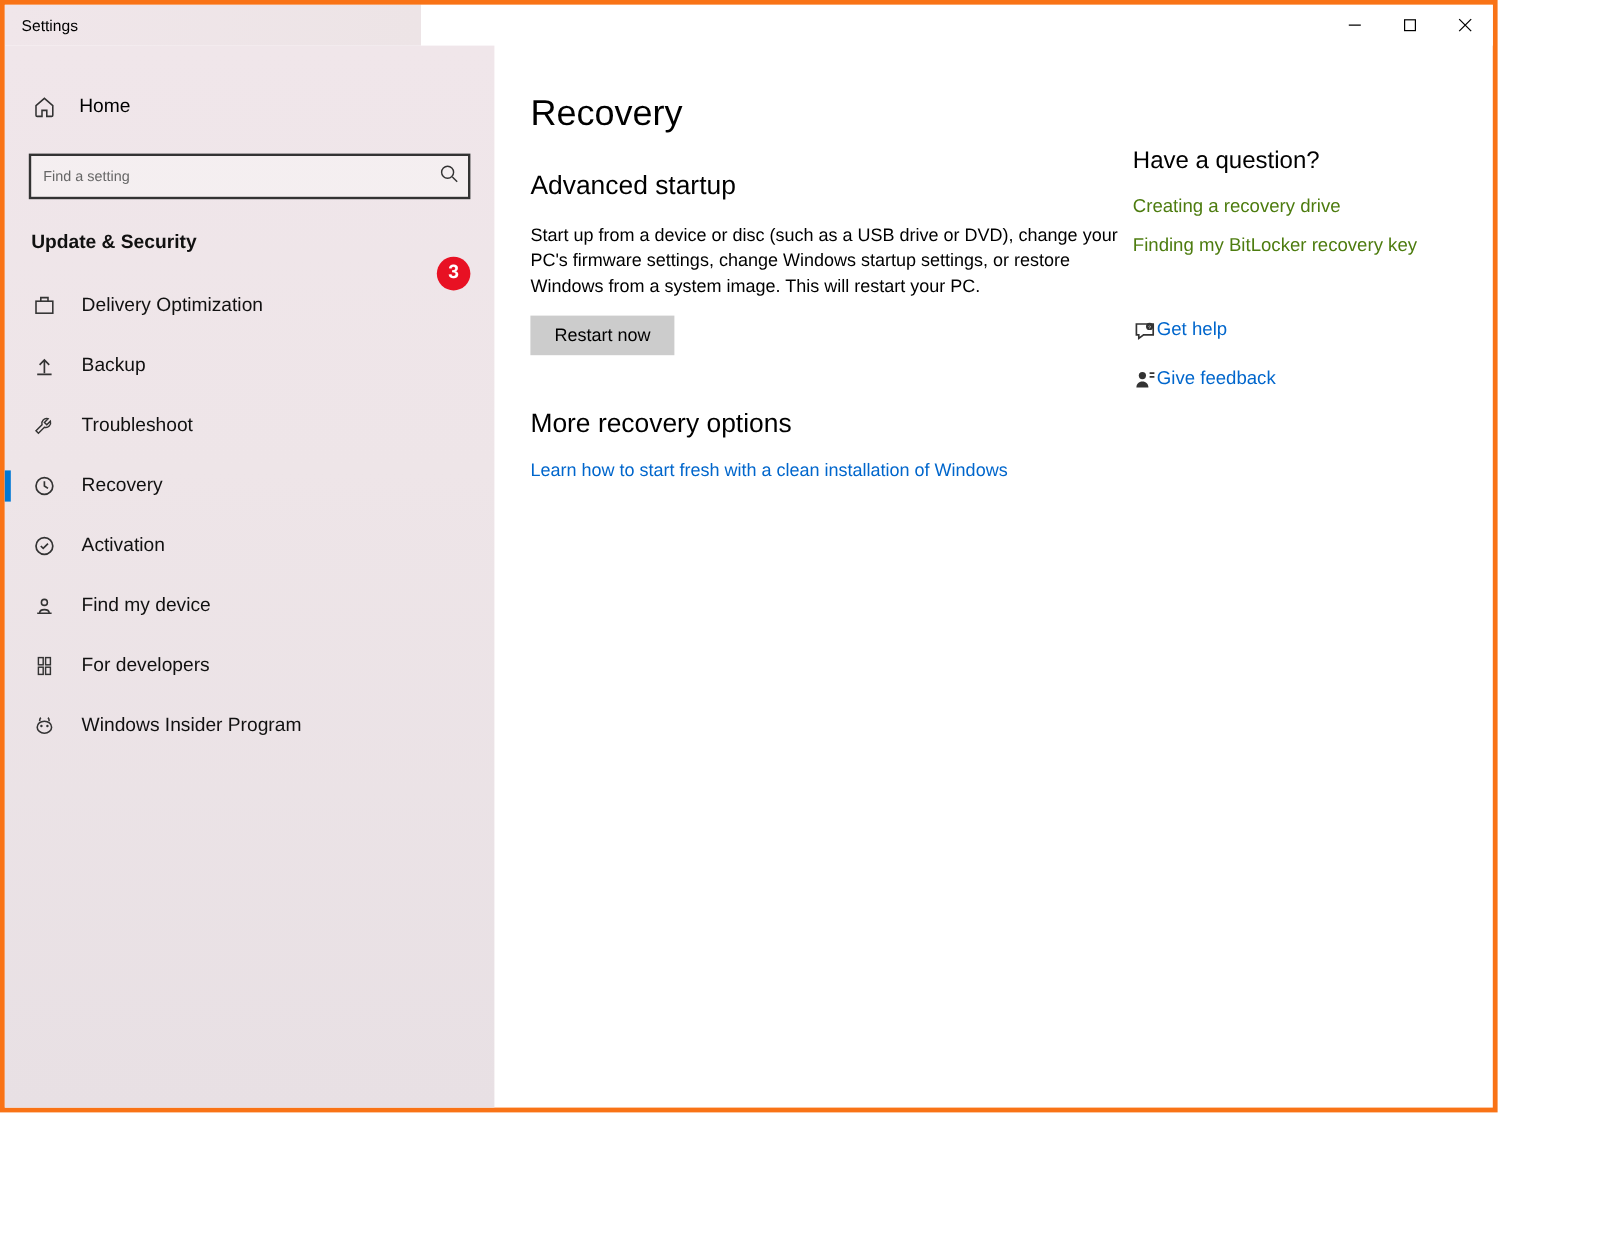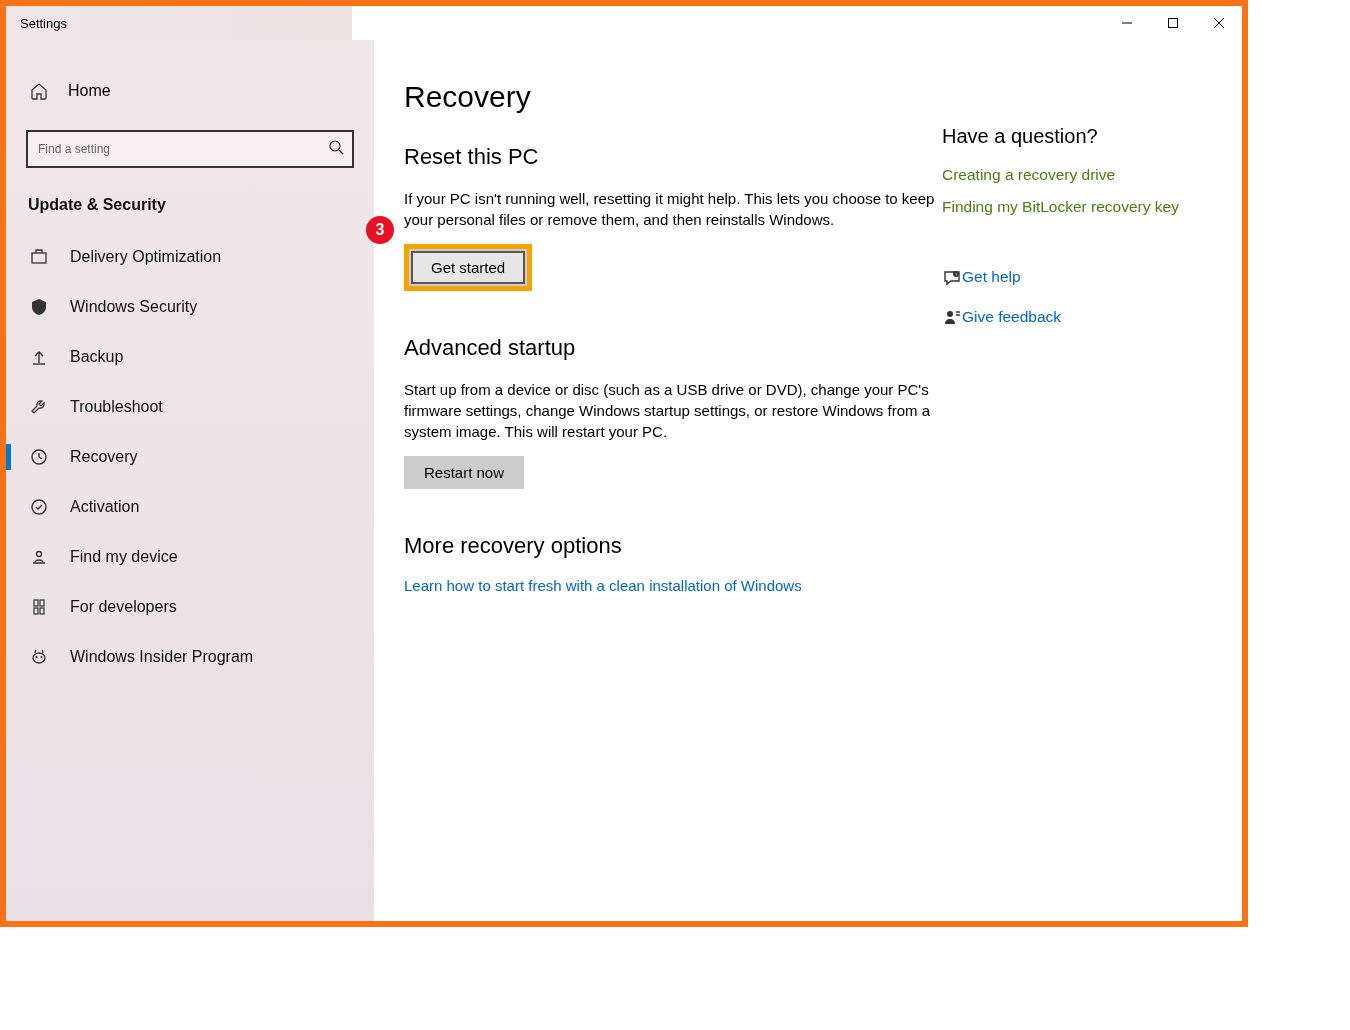--- a/index.html
+++ b/index.html
@@ -1,27 +1,27 @@
 <!DOCTYPE html>
 <html><head>
 <meta charset="utf-8">
 <style>
 * { margin: 0; padding: 0; box-sizing: border-box; font-family: "Segoe UI", -apple-system, sans-serif; }
 body { width: 1350px; height: 1030px; overflow: hidden; background: #fff; position: relative; }
-.outer-border { width: 1248px; height: 927px; border: 6px solid #f97316; margin: 0; position: relative; background: #fff; }
+.outer-border { width: 1248px; height: 927px; border: 4px solid #f97316; margin: 0; position: relative; background: #fff; }
 .annotation-badge { position: absolute; left: 360px; top: 210px; width: 28px; height: 28px; background: #e81123; border-radius: 50%; color: #fff; font-weight: 700; font-size: 16px; display: flex; align-items: center; justify-content: center; z-index: 10; }
 
 .titlebar { height: 34px; display: flex; align-items: center; justify-content: space-between; padding-left: 14px; background: linear-gradient(90deg, #f0e6ea 0%, #ede4e6 28%, #ffffff 28%, #ffffff 100%); border-bottom: none; }
 .titlebar-title { font-size: 13px; color: #000; }
 .win-ctrls { display: flex; }
 .win-btn { width: 46px; height: 34px; display: flex; align-items: center; justify-content: center; cursor: default; }
 .win-btn svg { width: 12px; height: 12px; }
 
 .body-area { display: flex; height: calc(100% - 34px); }
-.sidebar { width: 368px; background: linear-gradient(180deg, #f0e6ea 0%, #eee5e8 40%, #e8e0e4 100%); padding-top: 28px; }
+.sidebar { width: 408px; background: linear-gradient(180deg, #f0e6ea 0%, #eee5e8 40%, #e8e0e4 100%); padding-top: 28px; }
 .sidebar-home { display: flex; align-items: center; gap: 18px; padding: 12px 22px; font-size: 16px; cursor: default; }
 .search-wrap { margin: 16px 20px 20px 20px; position: relative; }
 .search-input { width: 100%; height: 38px; border: 2px solid #333; background: rgba(255,255,255,0.35); padding: 0 36px 0 10px; font-size: 12px; color: #333; }
 .search-input::placeholder { color: #666; }
 .search-icon { position: absolute; right: 10px; top: 50%; transform: translateY(-50%); }
 .sidebar-heading { font-size: 16px; font-weight: 600; color: #111; padding: 8px 22px 18px 22px; }
 .nav-item { display: flex; align-items: center; gap: 20px; padding: 14px 22px; font-size: 16px; color: #111; cursor: default; position: relative; }
 .nav-item.active::before { content: ""; position: absolute; left: 0; top: 12px; bottom: 12px; width: 5px; background: #0078d4; }
 .nav-icon { width: 22px; height: 22px; display: flex; align-items: center; justify-content: center; flex-shrink: 0; }
 
@@ -95,28 +95,20 @@
             <svg width="20" height="20" viewBox="0 0 20 20">
               <rect x="3" y="6" width="14" height="10" fill="none" stroke="#333" stroke-width="1.3"></rect>
               <path d="M7 6V3h6v3" fill="none" stroke="#333" stroke-width="1.3"></path>
             </svg>
           </span>
         <span>Delivery Optimization</span>
       </div>
       <div class="nav-item">
         <span class="nav-icon">
             <svg width="20" height="20" viewBox="0 0 20 20">
-              <path d="M10 2l7 3v5c0 4-3 7-7 8-4-1-7-4-7-8V5l7-3z" fill="#333"></path>
-            </svg>
-          </span>
-        <span>Windows Security</span>
-      </div>
-      <div class="nav-item">
-        <span class="nav-icon">
-            <svg width="20" height="20" viewBox="0 0 20 20">
               <path d="M10 16V5M6 9l4-4 4 4" fill="none" stroke="#333" stroke-width="1.4"></path>
               <line x1="4" y1="17" x2="16" y2="17" stroke="#333" stroke-width="1.4"></line>
             </svg>
           </span>
         <span>Backup</span>
       </div>
       <div class="nav-item">
         <span class="nav-icon">
             <svg width="20" height="20" viewBox="0 0 20 20">
               <path d="M13 4a4 4 0 0 0-5 5l-5 5 2 2 5-5a4 4 0 0 0 5-5l-3 3-2-2 3-3z" fill="none" stroke="#333" stroke-width="1.2"></path>
@@ -172,27 +164,20 @@
             </svg>
           </span>
         <span>Windows Insider Program</span>
       </div>
     </div>
 
     <div class="main">
       <div class="content">
         <h1 class="page-title">Recovery</h1>
 
-        <div class="section">
-          <h2 class="section-title">Reset this PC</h2>
-          <p class="section-desc">If your PC isn't running well, resetting it might help. This lets you choose to keep your personal files or remove them, and then reinstalls Windows.</p>
-          <span class="btn highlighted-wrap">
-            <button class="btn highlighted">Get started</button>
-          </span>
-        </div>
 
         <div class="section">
           <h2 class="section-title">Advanced startup</h2>
           <p class="section-desc">Start up from a device or disc (such as a USB drive or DVD), change your PC's firmware settings, change Windows startup settings, or restore Windows from a system image. This will restart your PC.</p>
           <button class="btn">Restart now</button>
         </div>
 
         <div class="section">
           <h2 class="section-title">More recovery options</h2>
           <a class="link">Learn how to start fresh with a clean installation of Windows</a>

